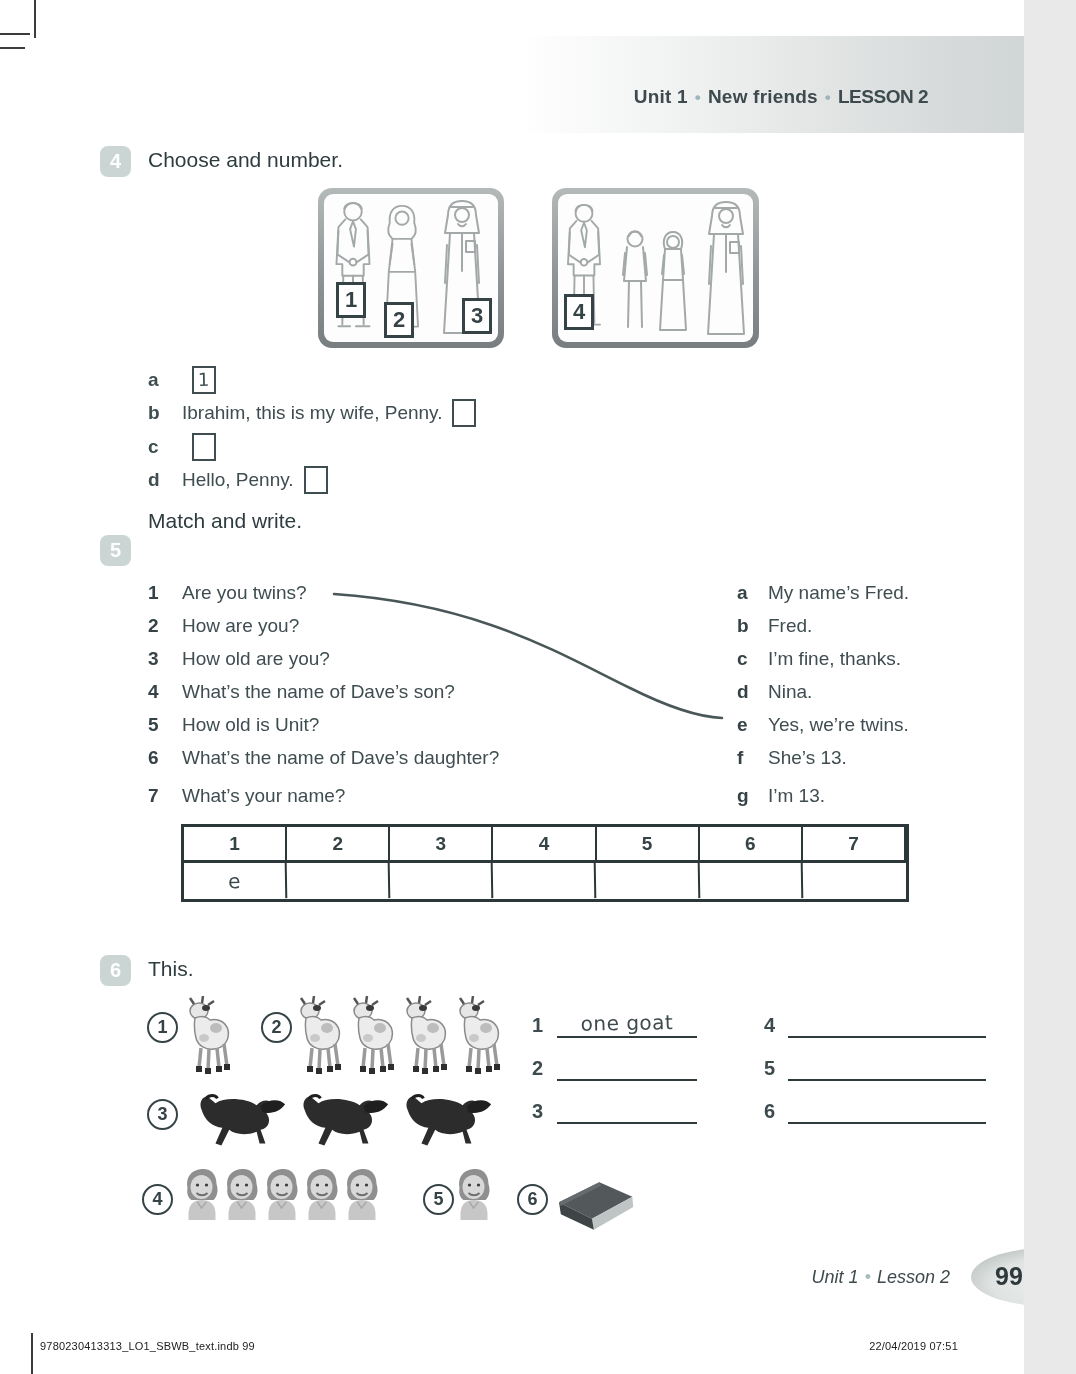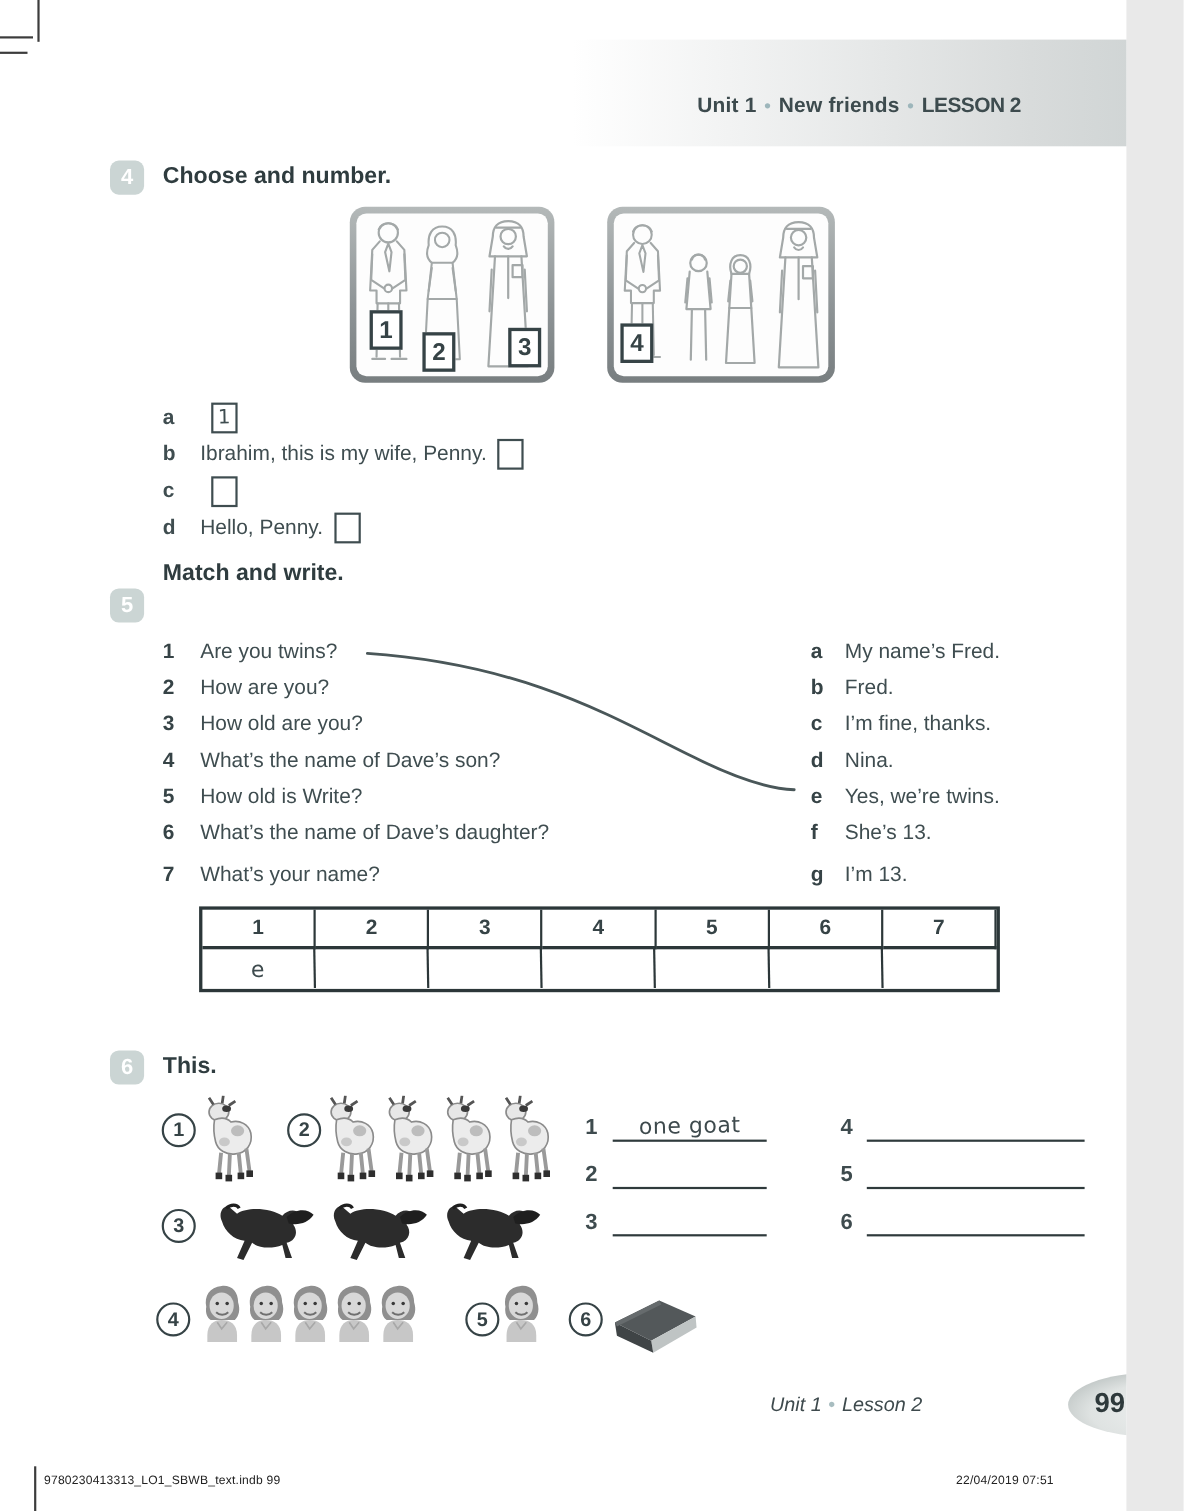--- a/index.html
+++ b/index.html
@@ -14,21 +14,21 @@
   .header-band { position:absolute; left:520px; top:36px; width:522px; height:97px;
     background:linear-gradient(90deg, rgba(216,219,219,0) 0%, rgba(216,219,219,.55) 45%, #d8dbdb 80%, #cfd4d4 100%); }
   .header-text { position:absolute; right:96px; top:86px; font-size:19px; font-weight:bold;
     color:#3d4b4e; letter-spacing:.2px; white-space:nowrap; }
   .header-text .dot { color:#9db6bb; padding:0 7px; font-size:17px; }
   .header-text .lesson { letter-spacing:-.5px; }
 
   
   .badge { position:absolute; width:31px; height:31px; border-radius:8px; background:#cbd5d4;
     color:#ffffff; font-weight:bold; font-size:20px; display:flex; align-items:center; justify-content:center; }
-  .ex-title { position:absolute; font-size:21px; font-weight:bold; color:#2f3c3f; }
+  .ex-title { position:absolute; font-size:21px; font-weight:normal; color:#2f3c3f; }
 
   
   .card { position:absolute; border-radius:14px;
     background:linear-gradient(180deg,#b4b9b9 0%, #8f9597 55%, #787e80 100%); }
   .card-inner { position:absolute; inset:6px; background:#fdfdfd; border-radius:9px; overflow:hidden; }
   .figure { position:absolute; }
   .numbox { position:absolute; width:30px; height:36px; background:#fff; border:3px solid #364346;
     color:#364346; font-weight:bold; font-size:22px; display:flex; align-items:center; justify-content:center; }
 
   
@@ -61,21 +61,21 @@
 
   
   .circled { position:absolute; width:31px; height:31px; border:2.5px solid #364346; border-radius:50%;
     display:flex; align-items:center; justify-content:center; font-size:18px; font-weight:600; color:#364346; background:#fff; }
   .wl-num { position:absolute; font-size:20px; font-weight:bold; color:#36434
 6; }
   .wline { position:absolute; border-bottom:2px solid #2f3a3c; }
   .wvalue { position:absolute; text-align:center; font-size:20px; color:#3e4a4d; }
 
   
-  .footer-ref { position:absolute; left:700px; top:1267px; width:250px; text-align:left;
+  .footer-ref { position:absolute; left:700px; top:1267px; width:250px; text-align:right;
     font-size:18px; font-style:italic; color:#3e4a4d; white-space:nowrap; }
   .footer-ref .dot { color:#a8bdc0; padding:0 6px; font-style:normal; }
   .page-pill { position:absolute; left:971px; top:1248px; width:152px; height:58px; border-radius:50%;
     background:radial-gradient(ellipse at 62% 62%, #eef0f0 0%, #dfe3e2 55%, #b6bdbc 88%, #9aa2a1 100%); }
   .page-num { position:absolute; left:24px; top:14px; font-size:25px; font-weight:bold; color:#2e393b; }
 
   .print-line { position:absolute; top:1340px; font-size:11px; color:#222; letter-spacing:.2px; }
   .print-left { left:40px; } .print-right { right:66px; }
 
   svg .sk { stroke:#a3a8a8; fill:none; stroke-width:2; stroke-linecap:round; stroke-linejoin:round; }
@@ -274,21 +274,21 @@
     <div class="mrow" style="top:66px">
         <span class="letter">3</span>
         <span>How old are you?</span>
       </div>
     <div class="mrow" style="top:99px">
         <span class="letter">4</span>
         <span>What’s the name of Dave’s son?</span>
       </div>
     <div class="mrow" style="top:132px">
         <span class="letter">5</span>
-        <span>How old is Write?</span>
+        <span>How old is Unit?</span>
       </div>
     <div class="mrow" style="top:165px">
         <span class="letter">6</span>
         <span>What’s the name of Dave’s daughter?</span>
       </div>
     <div class="mrow" style="top:203px">
         <span class="letter">7</span>
         <span>What’s your name?</span>
       </div>
   </div>

